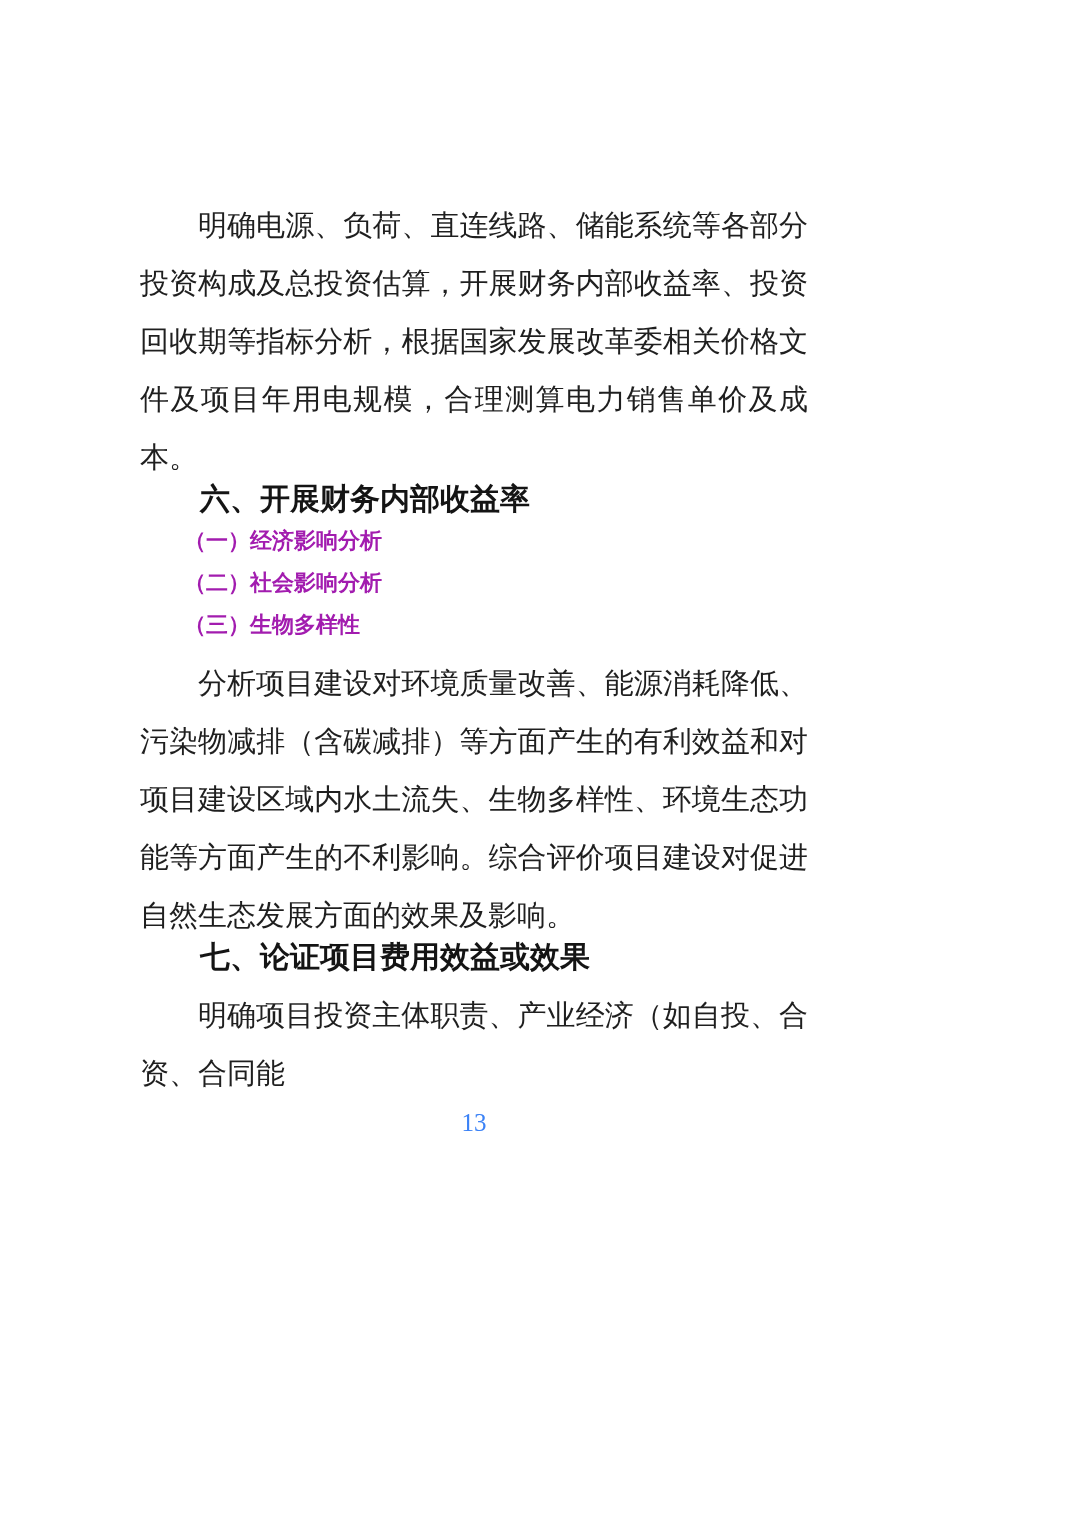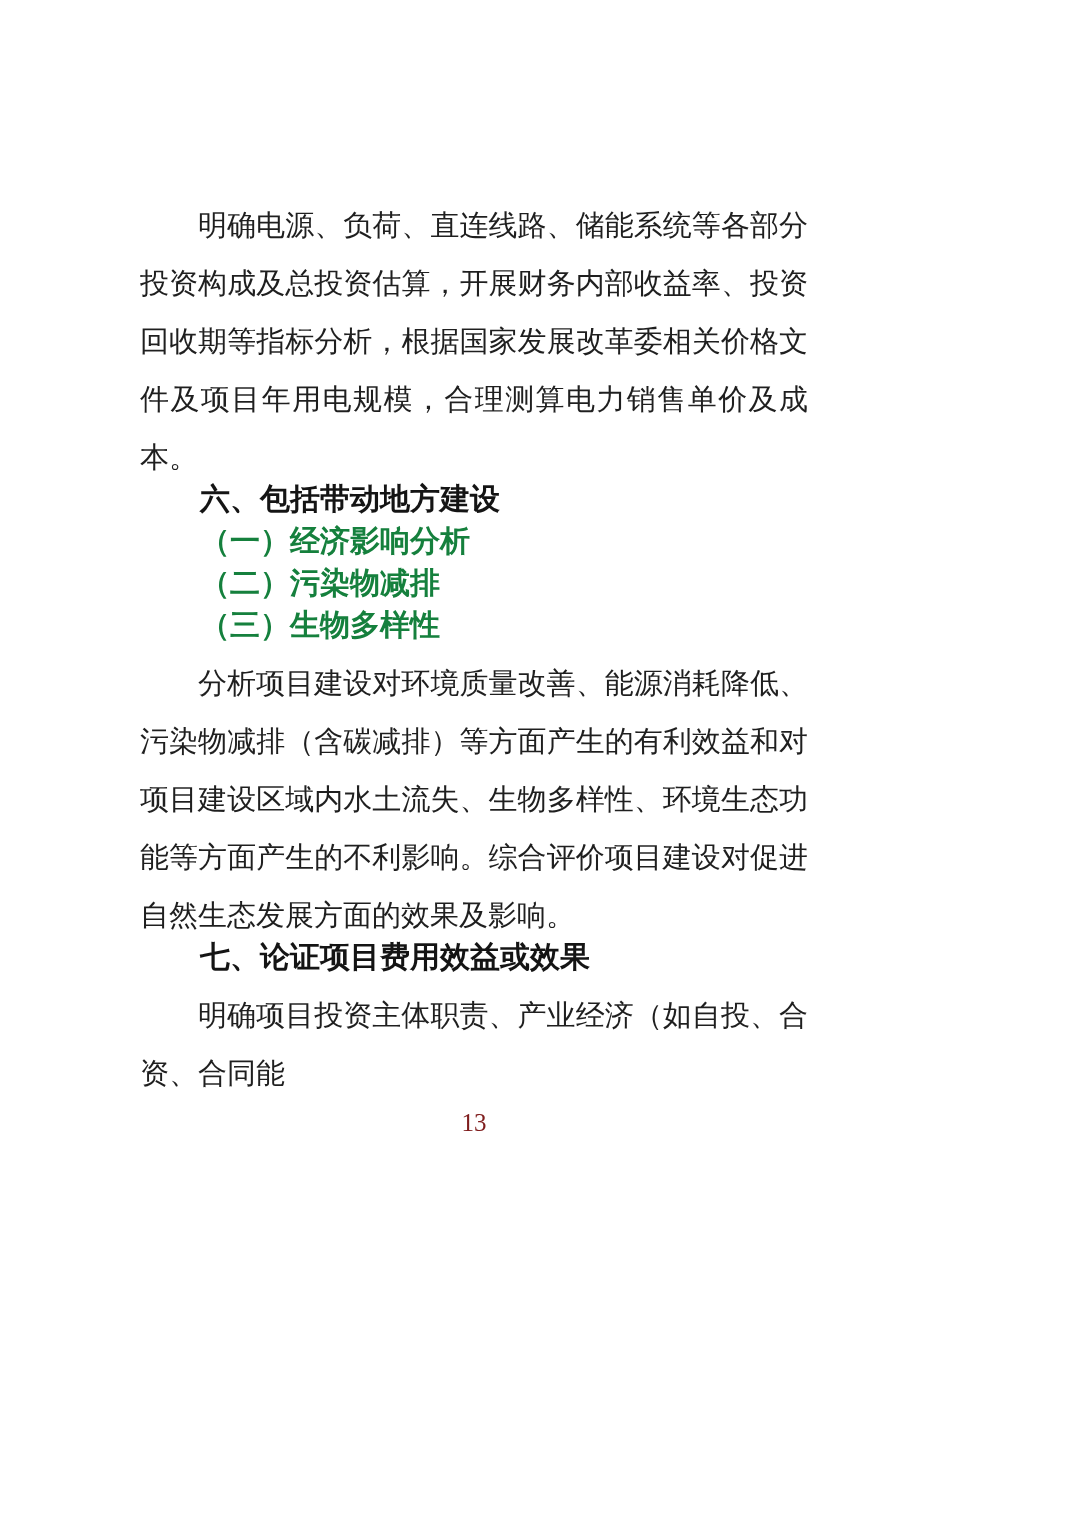--- a/index.html
+++ b/index.html
@@ -35,50 +35,50 @@
     margin: -16px 0 0 0;
     font-size: 30px;
     line-height: 58px;
     font-weight: bold;
     text-indent: 2em;
     color: #141414;
     font-family: "Liberation Sans", sans-serif;
   }
   .heading-sub {
     margin: -16px 0 0 0;
-    font-size: 30px;
+    font-size: 22px;
     line-height: 58px;
     font-weight: bold;
     text-indent: 2em;
-    color: #15803d;
+    color: #a21caf;
     font-family: "Liberation Serif", serif;
   }
   .footer {
     margin-top: 6px;
     text-align: center;
     font-size: 25px;
     line-height: 30px;
-    color: #7f1d1d;
+    color: #3b82f6;
     font-family: "Liberation Serif", serif;
   }
 </style>
 </head>
 <body>
 
 <div class="page">
 
   <p class="para">明确电源、负荷、直连线路、储能系统等各部分投资构成及总投资估算，开展财务内部收益率、投资回收期等指标分析，根据国家发展改革委相关价格文件及项目年用电规模，合理测算电力销售单价及成本。</p>
 
-  <h2 class="heading-major">六、包括带动地方建设</h2>
+  <h2 class="heading-major">六、开展财务内部收益率</h2>
 
 
   <h3 class="heading-sub">（一）经济影响分析</h3>
 
 
-  <h3 class="heading-sub">（二）污染物减排</h3>
+  <h3 class="heading-sub">（二）社会影响分析</h3>
 
 
   <h3 class="heading-sub">（三）生物多样性</h3>
 
   <p class="para">分析项目建设对环境质量改善、能源消耗降低、污染物减排（含碳减排）等方面产生的有利效益和对项目建设区域内水土流失、生物多样性、环境生态功能等方面产生的不利影响。综合评价项目建设对促进自然生态发展方面的效果及影响。</p>
 
   <h2 class="heading-major">七、论证项目费用效益或效果</h2>
 
   <p class="para">明确项目投资主体职责、产业经济（如自投、合资、合同能</p>
 

